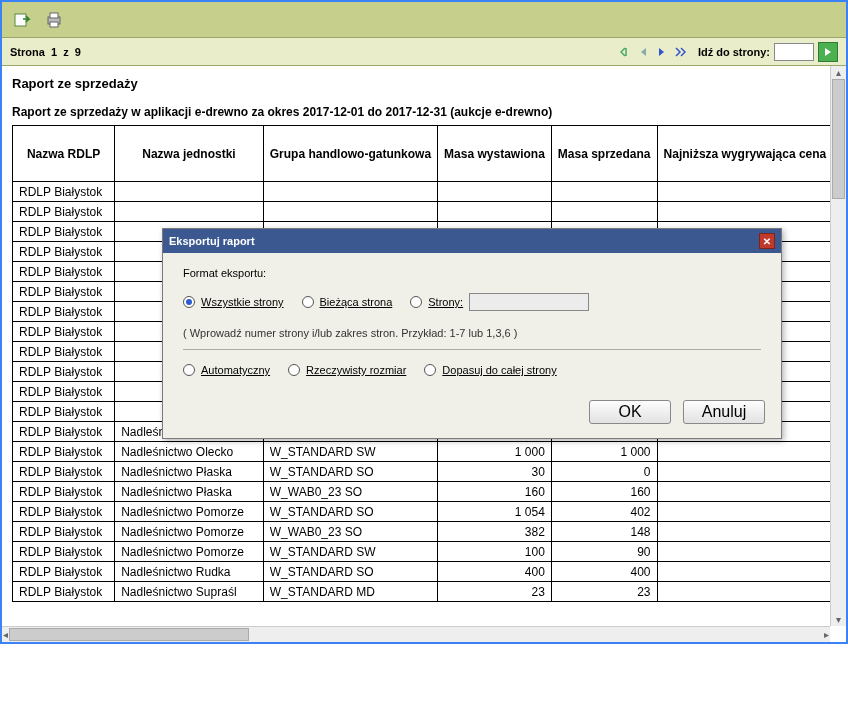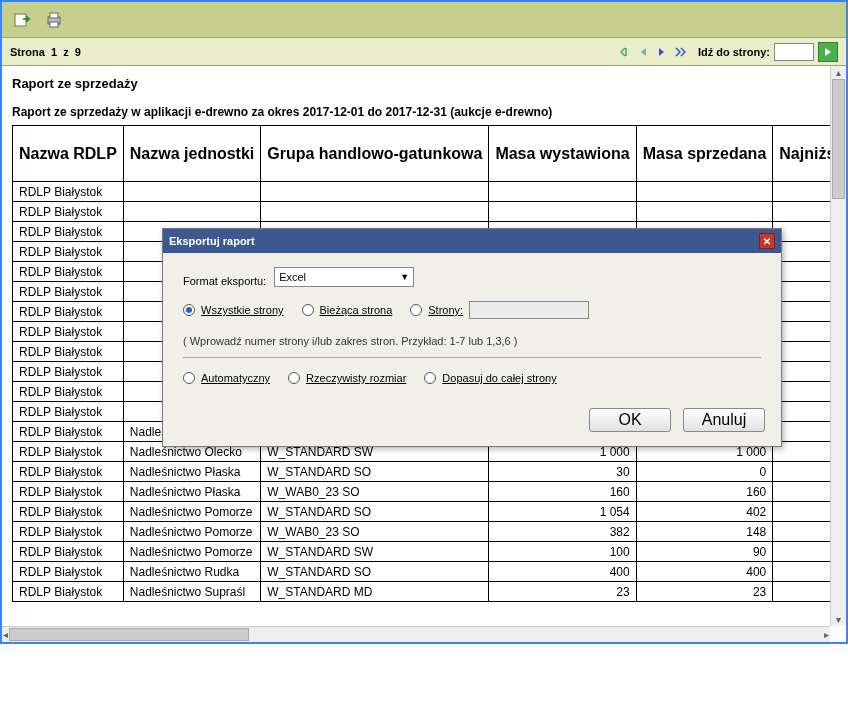--- a/index.html
+++ b/index.html
@@ -78,21 +78,21 @@
   table.report th, table.report td {
     border: 1px solid #000;
     padding: 2px 6px;
     white-space: nowrap;
   }
   table.report th {
     font-weight: bold;
     text-align: center;
     height: 56px;
     vertical-align: middle;
-    font-size: 16px;
+    font-size: 12px;
   }
   table.report td { height: 20px; }
   .col-num { text-align: right; }
 
   
   .dialog {
     position: absolute;
     left: 160px;
     top: 226px;
     width: 620px;
@@ -403,24 +403,20 @@
 
   <div class="dialog">
     <div class="dialog-title">
       <span>Eksportuj raport</span>
       <span class="spacer"></span>
       <span class="dialog-close">✕</span>
     </div>
     <div class="dialog-body">
       <div class="form-row">
         <span>Format eksportu:</span>
-        <div class="select">
-          <span>Excel</span>
-          <span class="caret">▼</span>
-        </div>
       </div>
 
       <div class="radio-group" style="margin-bottom:8px;">
         <label class="radio-row">
           <span class="radio checked"></span>
           <span>Wszystkie strony</span>
         </label>
         <label class="radio-row">
           <span class="radio"></span>
           <span>Bieżąca strona</span>

